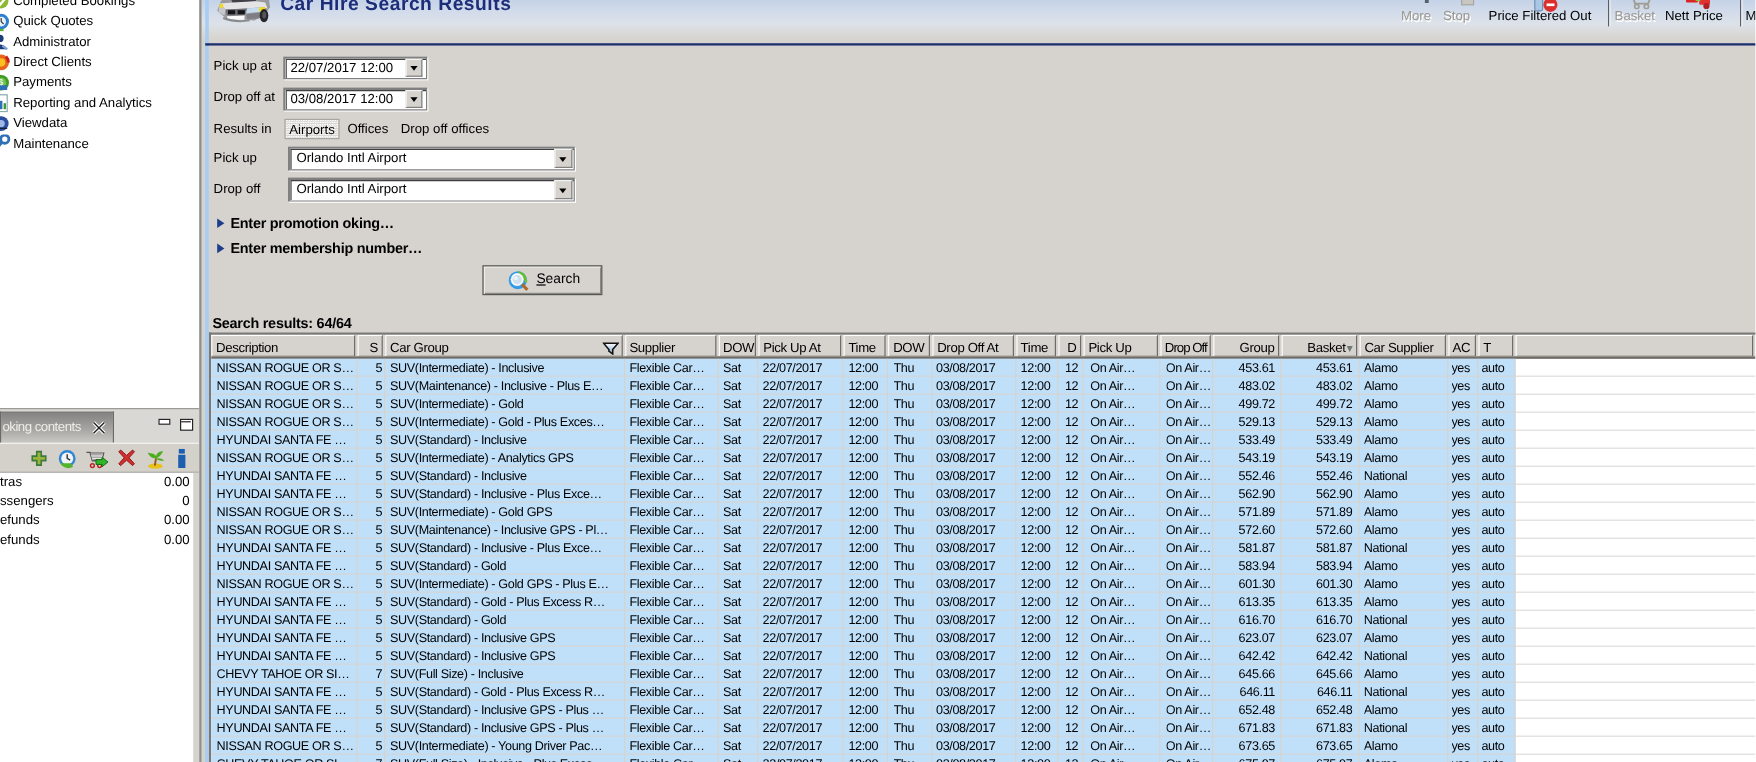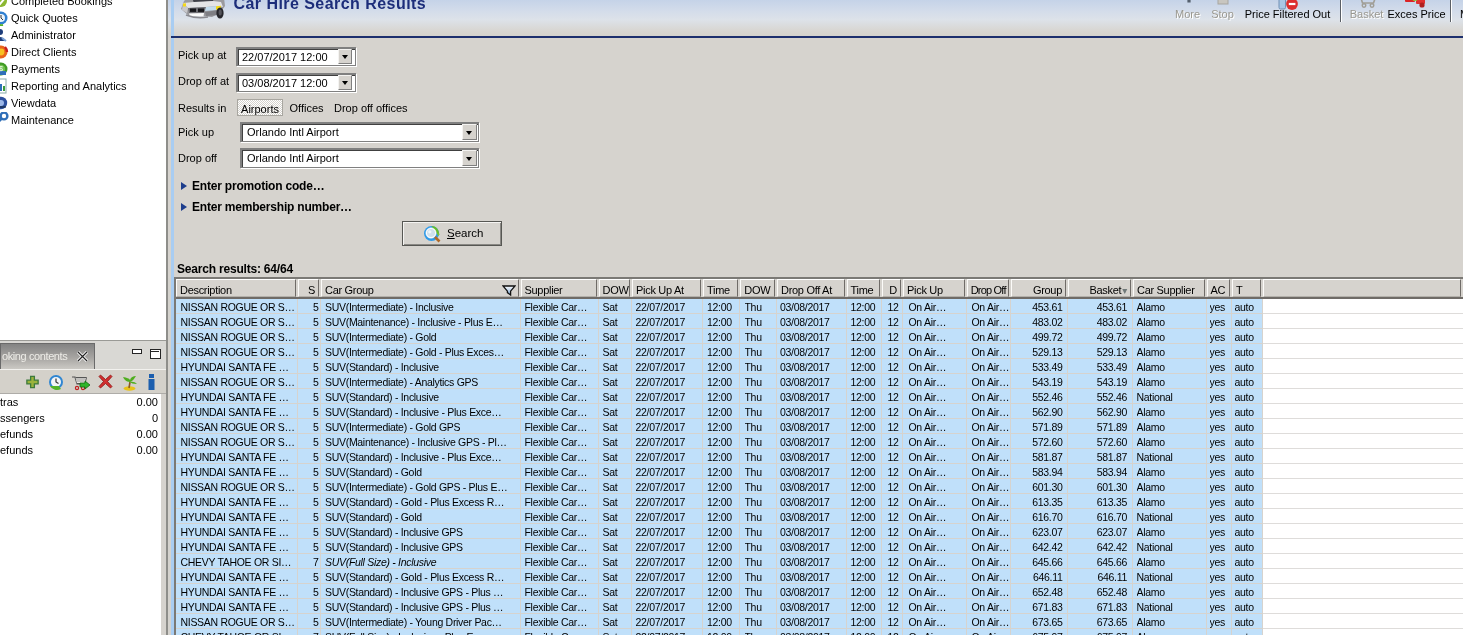--- a/index.html
+++ b/index.html
@@ -20,21 +20,21 @@
 #bcmax i{position:absolute;left:0;top:1.2px;width:7.5px;height:1.6px;background:#252525;display:block}
 #bctools{position:absolute;left:0;top:369px;width:166px;height:25px;background:#d4d1ca;border-top:1px solid #f2f1ee;border-bottom:1px solid #aeaca8}
 #bctools svg{position:absolute;top:4px}
 .bcrow{position:absolute;left:0;width:166px;height:16px}
 .bclbl{position:absolute;left:0;top:2px}
 .bcval{position:absolute;right:8px;top:2px}
 
 #toolband{position:absolute;left:167.5px;top:0;width:1295.5px;height:36px;background:linear-gradient(180deg,#c5d3e8 0%,#d3dcea 30%,#dde2e9 55%,#d8d6d2 85%,#d5d2cc 100%);overflow:hidden}
 #navline{position:absolute;left:170.7px;top:36px;width:1292.3px;height:2px;background:#1d2f6d;z-index:4}
 #title{position:absolute;left:66px;top:-5px;font-size:16px;font-weight:bold;color:#1c2d7a;letter-spacing:0.45px}
-.tbtn{position:absolute;top:0;height:36px;text-align:center;font-size:11px}
+.tbtn{position:absolute;top:0;height:36px;font-size:11px}
 .tbtn .lbl{position:absolute;top:8px;width:100%;white-space:nowrap}
 .tbtn.dis .lbl{color:#9a9890;text-shadow:1px 1px 0 #fff}
 .tsep{position:absolute;top:0;height:21.5px;width:2px;border-left:1.2px solid #5a5f66;border-right:1px solid #fff}
 
 #formbg{position:absolute;left:167.5px;top:38px;width:1295.5px;height:240px;background:#d6d3ce}
 .flabel{position:absolute;font-size:11px}
 .field{position:absolute;background:#fff;border:1px solid #808080;border-top:2px solid #808080;border-left:2px solid #808080;box-shadow:inset 1px 1px 0 #404040, 1px 1px 0 #fff}
 .field .txt{position:absolute;left:4px;top:2px;font-size:11px;white-space:nowrap}
 .ddbtn{position:absolute;background:#d6d3ce;border:1px solid #808080;border-top-color:#f4f3f1;border-left-color:#f4f3f1}
 .ddbtn:after{content:"";position:absolute;left:50%;top:50%;margin-left:-3px;margin-top:-1px;border-left:3.5px solid transparent;border-right:3.5px solid transparent;border-top:4px solid #000}
@@ -238,21 +238,21 @@
   <div class="tsep" style="left:1172px"></div>
   <div class="tbtn dis" style="left:1178px;width:42px">
       <div class="lbl">Basket</div>
     <svg style="position:absolute;left:8px;top:-7px" width="26" height="15" viewBox="0 0 26 15">
         <path d="M2 2 h4 l2.5 8 h11 l2.5-7" fill="none" stroke="#a09e96" stroke-width="1.6"></path>
         <circle cx="10" cy="12.5" r="1.8" fill="none" stroke="#a09e96" stroke-width="1.4"></circle>
         <circle cx="18" cy="12.5" r="1.8" fill="none" stroke="#a09e96" stroke-width="1.4"></circle>
       </svg>
   </div>
   <div class="tbtn" style="left:1220px;width:56px">
-      <div class="lbl">Exces Price</div>
+      <div class="lbl">Nett Price</div>
     <svg style="position:absolute;left:14px;top:-8px" width="30" height="17" viewBox="0 0 30 17">
         <rect x="3" y="1" width="10" height="9" rx="1" fill="#dc2424"></rect>
         <rect x="14" y="4" width="9" height="8" rx="1" fill="#e03030"></rect>
         <path d="M8 0 l6 5" stroke="#3fa022" stroke-width="2.4"></path>
         <circle cx="13" cy="6" r="3" fill="#8cc83c"></circle>
         <circle cx="20" cy="13" r="2.6" fill="#b02020"></circle>
         <rect x="16" y="6" width="5" height="2" fill="#fff"></rect>
       </svg>
   </div>
   <div class="tsep" style="left:1282px"></div>
@@ -281,21 +281,21 @@
 <div class="field" style="left:240px;top:121.5px;width:239px;height:20px">
     <span class="txt" style="top:2.5px;left:5px">Orlando Intl Airport</span>
   </div>
 <div class="ddbtn" style="left:461.5px;top:123.5px;width:15.5px;height:16px"></div>
 <div class="flabel" style="left:178px;top:152px">Drop off</div>
 <div class="field" style="left:240px;top:147.5px;width:239px;height:20px">
     <span class="txt" style="top:2.5px;left:5px">Orlando Intl Airport</span>
   </div>
 <div class="ddbtn" style="left:461.5px;top:149.5px;width:15.5px;height:16px"></div>
 <div class="arrow" style="left:181px;top:181.5px"></div>
-<div class="bold11" style="left:192px;top:178.5px">Enter promotion code…</div>
+<div class="bold11" style="left:192px;top:178.5px">Enter promotion oking…</div>
 <div class="arrow" style="left:181px;top:202.5px"></div>
 <div class="bold11" style="left:192px;top:199.5px">Enter membership number…</div>
 <div id="searchbtn">
   <svg style="position:absolute;left:20px;top:3px" width="19" height="19" viewBox="0 0 19 19">
       <circle cx="8.5" cy="8.5" r="7.5" fill="#2f9ae8"></circle>
       <path d="M8.5 1 a7.5 7.5 0 0 1 7 10" fill="#66bd2c"></path>
       <circle cx="8" cy="8" r="5.2" fill="#ffffff" stroke="#e8eef4" stroke-width="0.5"></circle>
       <circle cx="8" cy="8" r="4" fill="#cfe0ec"></circle>
       <circle cx="6.8" cy="6.8" r="1.6" fill="#eef5fa"></circle>
       <path d="M12 12 L16.5 16.5" stroke="#b06a28" stroke-width="2.6"></path>
@@ -1050,21 +1050,21 @@
         <i style="left:834px"></i>
         <i style="left:891px"></i>
         <i style="left:956px"></i>
         <i style="left:1029.5px"></i>
         <i style="left:1055px"></i>
         <i style="left:1086px"></i>
       </div>
       <div class="rowline"></div>
       <div class="c " style="left:4.5px;width:116px;">CHEVY TAHOE OR SI…</div>
       <div class="c " style="left:122px;width:20.5px;text-align:right;">7</div>
-      <div class="c " style="left:149px;width:193.5px;font-style:italic;">SUV(Full Size) - Inclusive</div>
+      <div class="c " style="left:149px;width:193.5px;">SUV(Full Size) - Inclusive</div>
       <div class="c " style="left:348.5px;width:72px;">Flexible Car…</div>
       <div class="c " style="left:426.5px;width:27.5px;">Sat</div>
       <div class="c " style="left:459.5px;width:65.5px;">22/07/2017</div>
       <div class="c " style="left:531px;width:31px;">12:00</div>
       <div class="c " style="left:568.5px;width:30.5px;">Thu</div>
       <div class="c " style="left:604px;width:64.5px;">03/08/2017</div>
       <div class="c " style="left:674.5px;width:29.5px;">12:00</div>
       <div class="c " style="left:699px;width:23.5px;text-align:right;">12</div>
       <div class="c " style="left:732.5px;width:56px;">On Air…</div>
       <div class="c " style="left:795.5px;width:37.5px;">On Air…</div>

